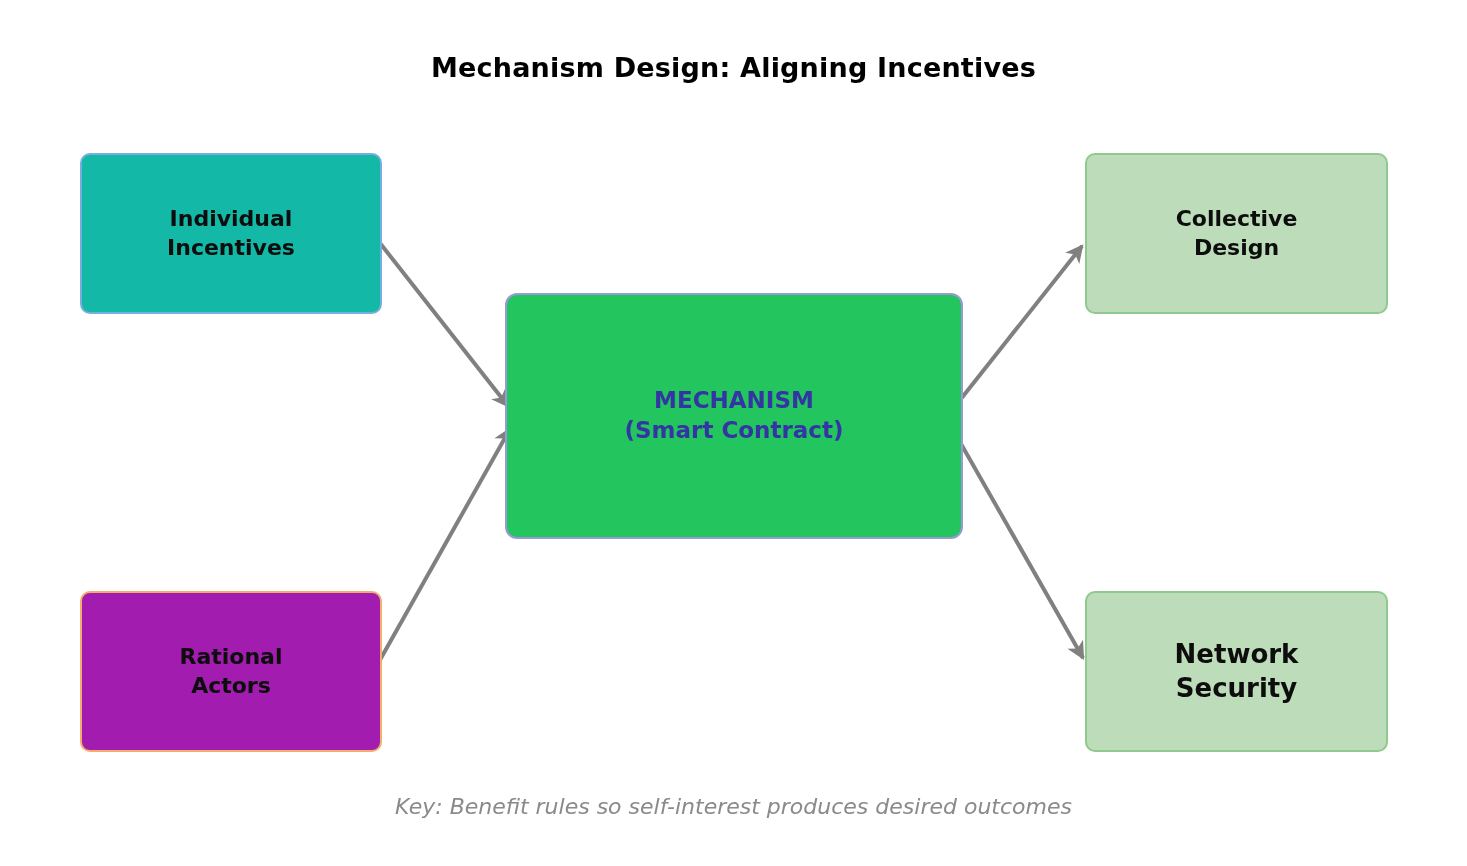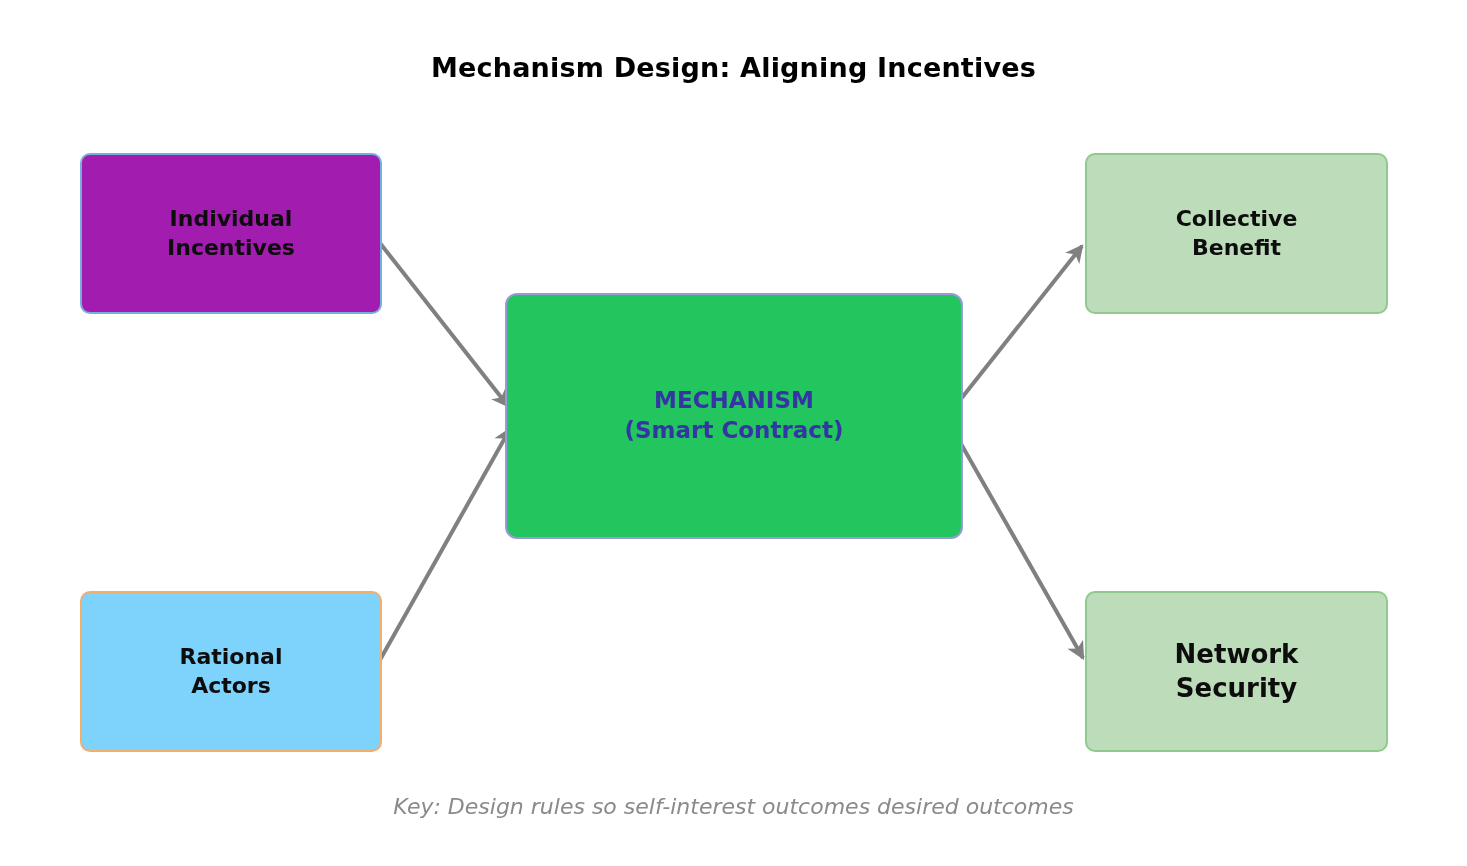--- a/index.html
+++ b/index.html
@@ -48,26 +48,26 @@
     border: 2.5px solid;
     font-weight: bold;
     white-space: pre-line;
     line-height: 1.3;
   }
   .node-label {
     white-space: pre-line;
   }
   .node.individual {
     left: 80px; top: 113px; width: 302px; height: 161px;
-    background: #a21caf; border-color: #77aedd; color: #0d0d0d;
+    background: #14b8a6; border-color: #77aedd; color: #0d0d0d;
     font-size: 22px;
   }
   .node.rational {
     left: 80px; top: 551px; width: 302px; height: 161px;
-    background: #7dd3fc; border-color: #f3ae6e; color: #0d0d0d;
+    background: #a21caf; border-color: #f3ae6e; color: #0d0d0d;
     font-size: 22px;
   }
   .node.mechanism {
     left: 505px; top: 253px; width: 458px; height: 246px;
     background: #22c55e; border-color: #9a99d8; color: #3434a4;
     font-size: 23px; border-radius: 12px;
   }
   .node.collective {
     left: 1085px; top: 113px; width: 303px; height: 161px;
     background: #bdddba; border-color: #8fc98d; color: #0d0d0d;
@@ -119,23 +119,23 @@
 Actors</span>
   </div>
 
   <div class="node mechanism">
     <span class="node-label">MECHANISM
 (Smart Contract)</span>
   </div>
 
   <div class="node collective">
     <span class="node-label">Collective
-Benefit</span>
+Design</span>
   </div>
 
   <div class="node network">
     <span class="node-label">Network
 Security</span>
   </div>
 
-  <div class="caption">Key: Design rules so self-interest outcomes desired outcomes</div>
+  <div class="caption">Key: Benefit rules so self-interest produces desired outcomes</div>
 
 </div>
 
 </body></html>

